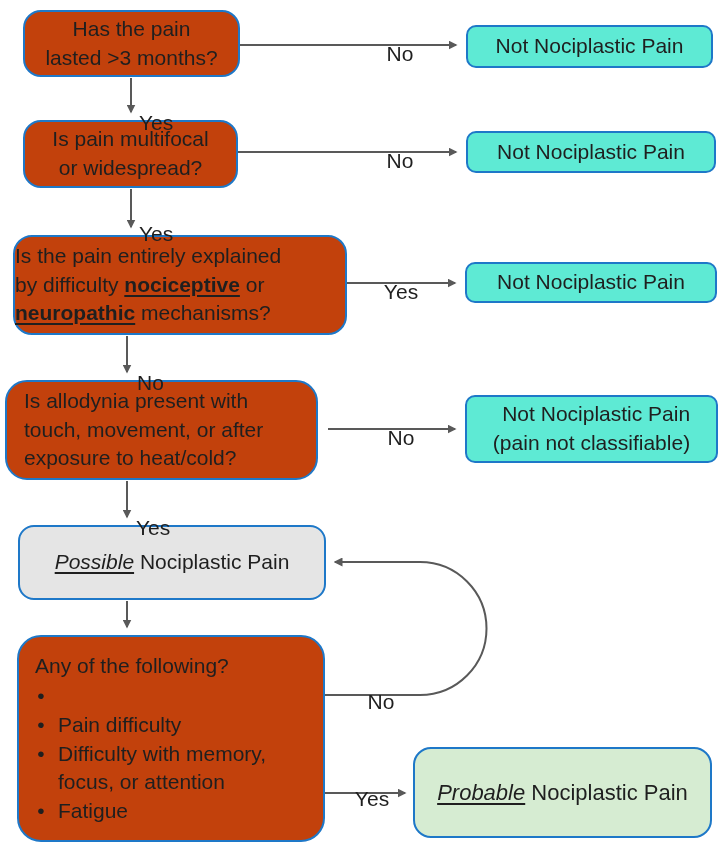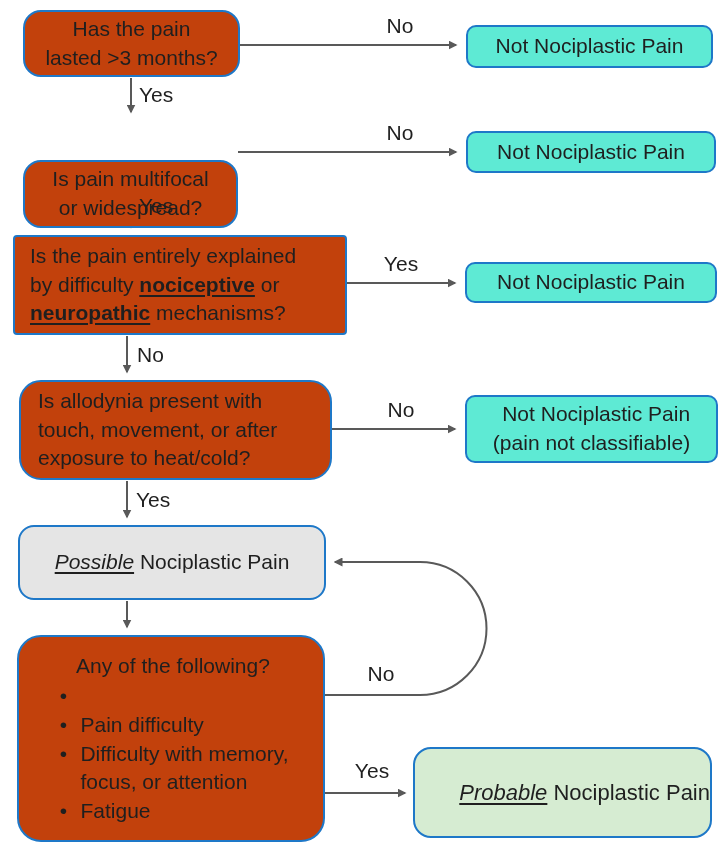--- a/index.html
+++ b/index.html
@@ -9,34 +9,34 @@
   }
   .box{
     position:absolute;box-sizing:border-box;border:2.5px solid #1e78c8;
     background:#c2410c;display:flex;flex-direction:column;justify-content:center;
     font-size:21px;line-height:1.36;
   }
   .center{align-items:center;text-align:center;}
   .left{align-items:flex-start;text-align:left;}
   .multiline{white-space:pre-line;}
   .q1{left:23px;top:10px;width:217px;height:67px;border-radius:18px;}
-  .q2{left:23px;top:120px;width:215px;height:68px;border-radius:18px;margin-top:40px;}
-  .q3{left:13px;top:235px;width:334px;height:100px;border-radius:4px;padding:0 15px;}
-  .q4{left:19px;top:380px;width:313px;height:100px;border-radius:22px;padding:0 17px;}
-  .q5{left:17px;top:635px;width:308px;height:207px;border-radius:24px;padding:8px 12px 8px 16px;align-items:center;}
+  .q2{left:23px;top:120px;width:215px;height:68px;border-radius:18px;}
+  .q3{left:13px;top:235px;width:334px;height:100px;border-radius:19px;padding:0 0;}
+  .q4{left:5px;top:380px;width:313px;height:100px;border-radius:22px;padding:0 17px;}
+  .q5{left:17px;top:635px;width:308px;height:207px;border-radius:24px;padding:8px 12px 8px 16px;}
   .possible{left:18px;top:525px;width:308px;height:75px;border-radius:16px;background:#e5e5e5;}
-  .probable{left:413px;top:747px;width:299px;height:91px;border-radius:18px;background:#d6ecd2;font-size:22px;align-items:flex-end;}
+  .probable{left:413px;top:747px;width:299px;height:91px;border-radius:18px;background:#d6ecd2;font-size:22px;}
   .pink{background:#5eead4;border-radius:10px;text-align:right;}
   .pink1{left:466px;top:25px;width:247px;height:43px;}
   .pink2{left:466px;top:131px;width:250px;height:42px;}
   .pink3{left:465px;top:262px;width:252px;height:41px;}
   .pink4{left:465px;top:395px;width:253px;height:68px;}
   .u{text-decoration:underline;text-underline-offset:3px;font-weight:bold;}
   .em{font-style:italic;text-decoration:underline;text-underline-offset:3px;}
-  .edge-label{position:absolute;font-size:21px;color:#1f1f1f;transform:translateX(-50%);white-space:nowrap;}
+  .edge-label{position:absolute;font-size:21px;color:#1f1f1f;transform:translateX(-50%);white-space:nowrap;margin-top:28px;}
   .edge-label.lft{transform:none;}
   ul.sym{list-style:none;margin:2px 0 0 0;padding:0;}
   ul.sym li{display:flex;gap:11px;margin:0;}
   ul.sym .dot{flex:0 0 12px;text-align:center;}
   svg.wires{position:absolute;left:0;top:0;pointer-events:none;}
 </style>
 </head>
 <body>
 
 <div class="canvas">

